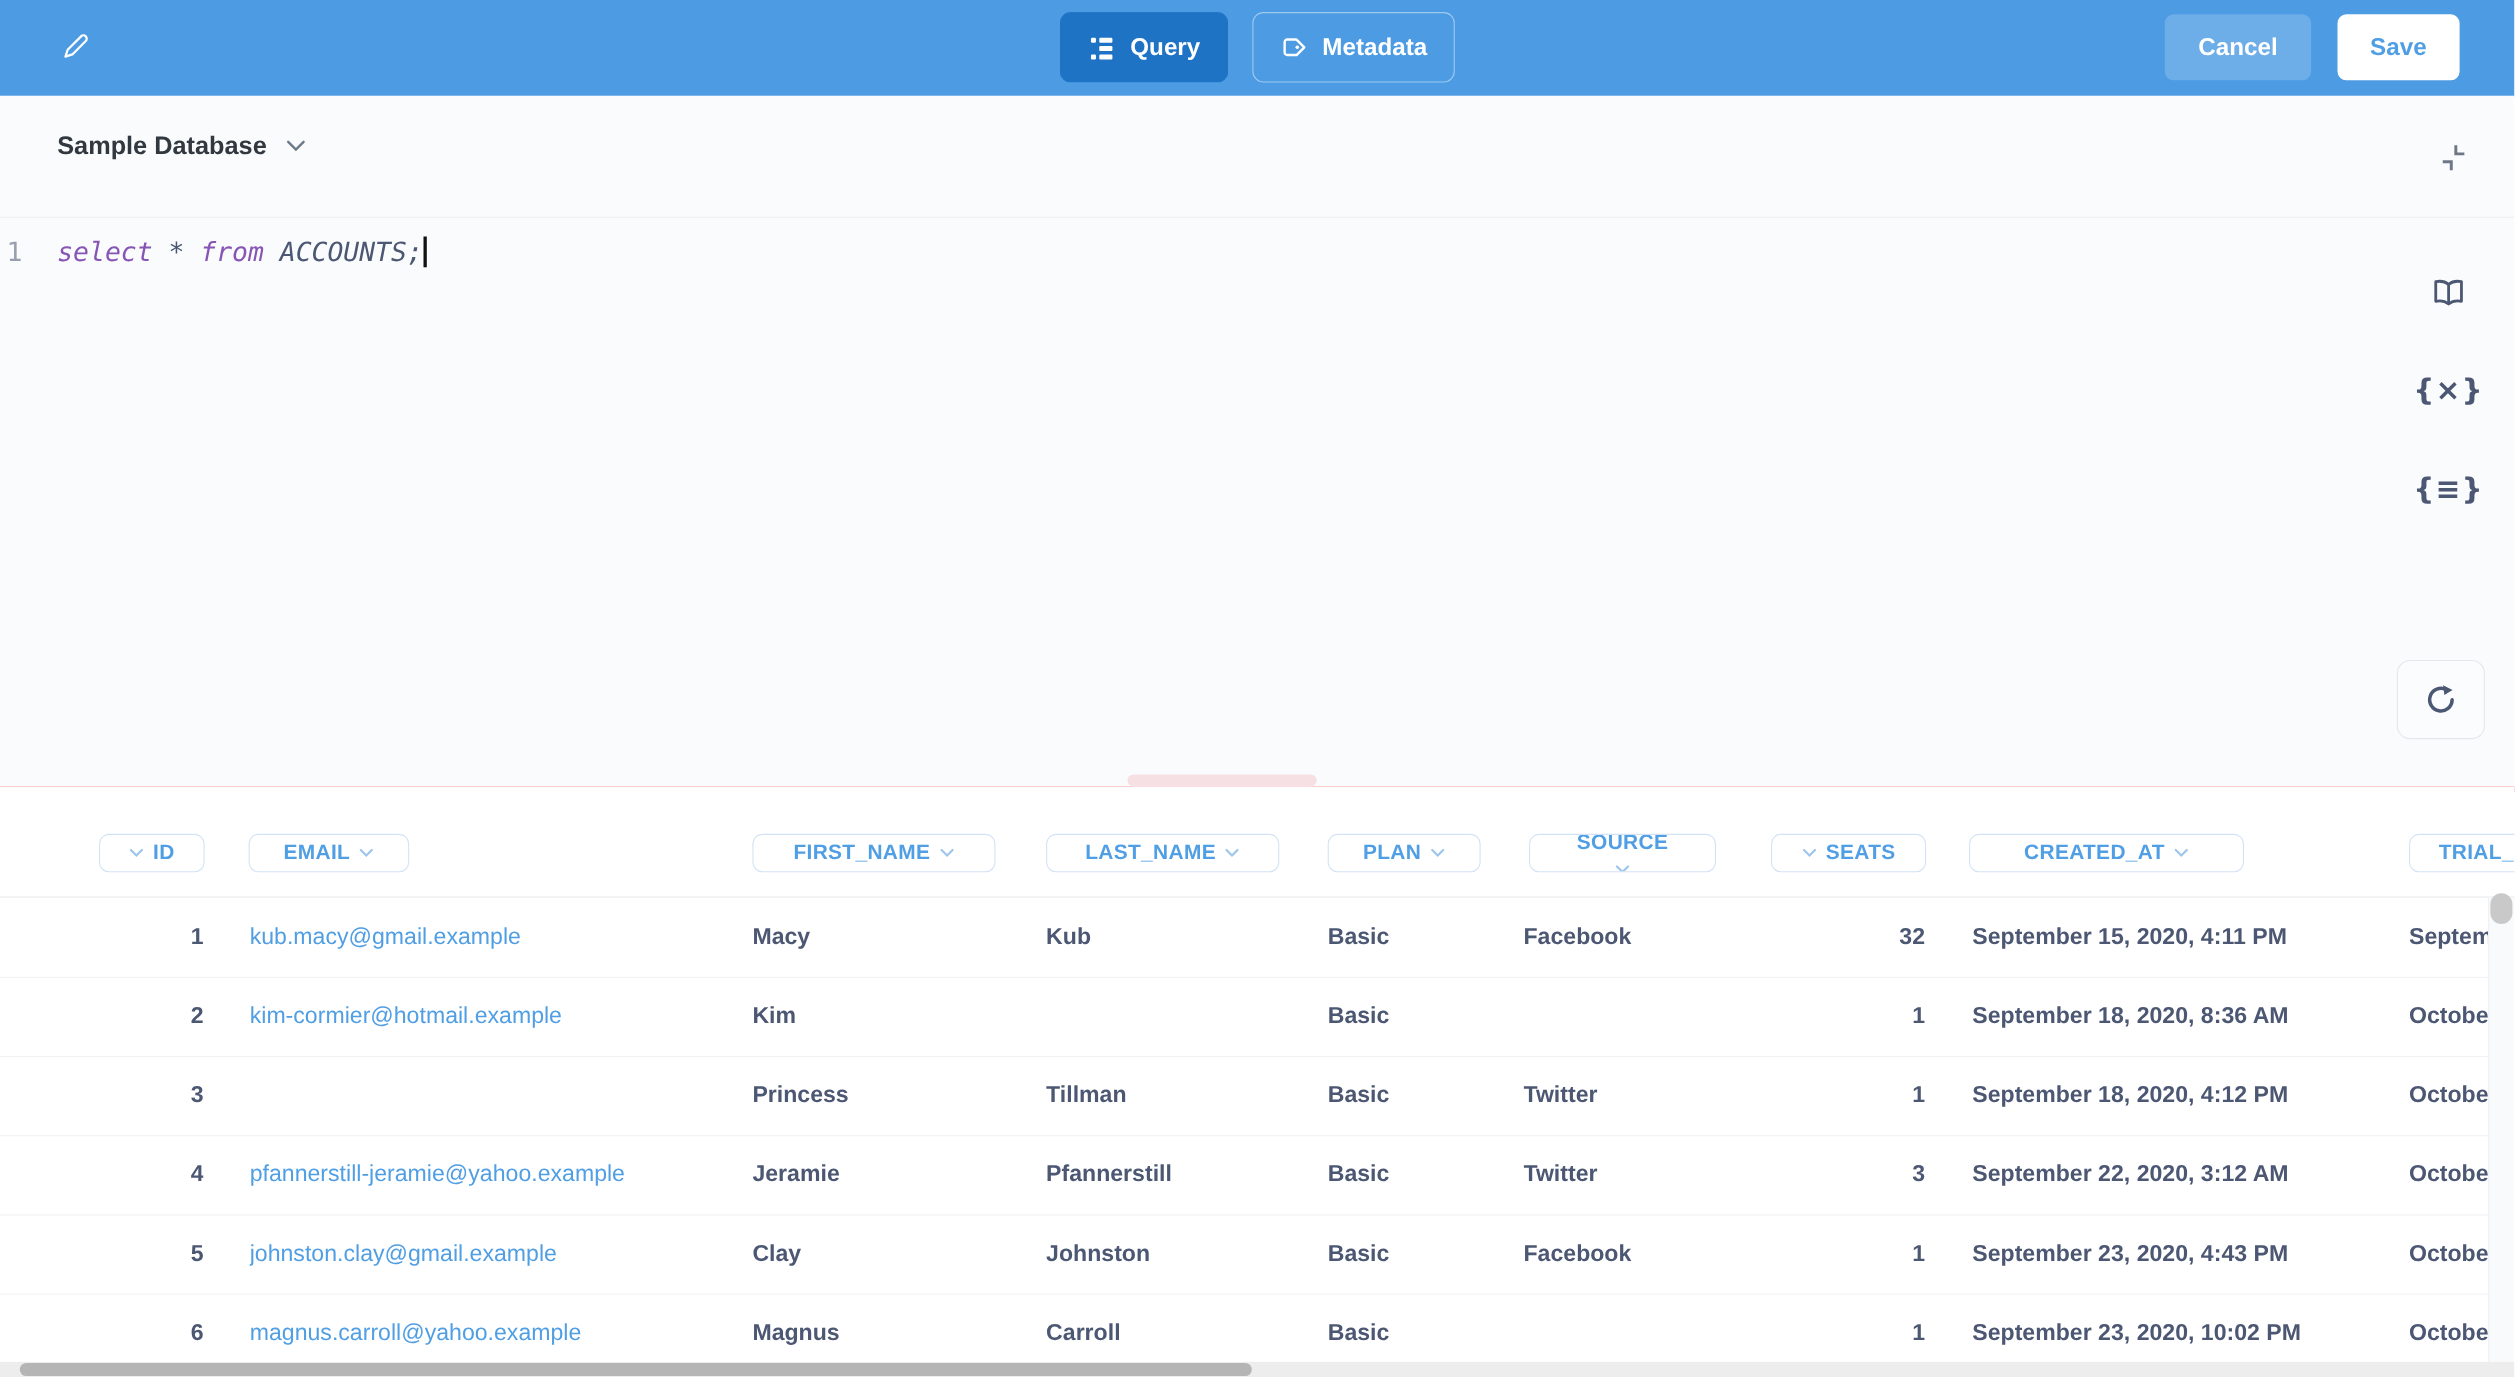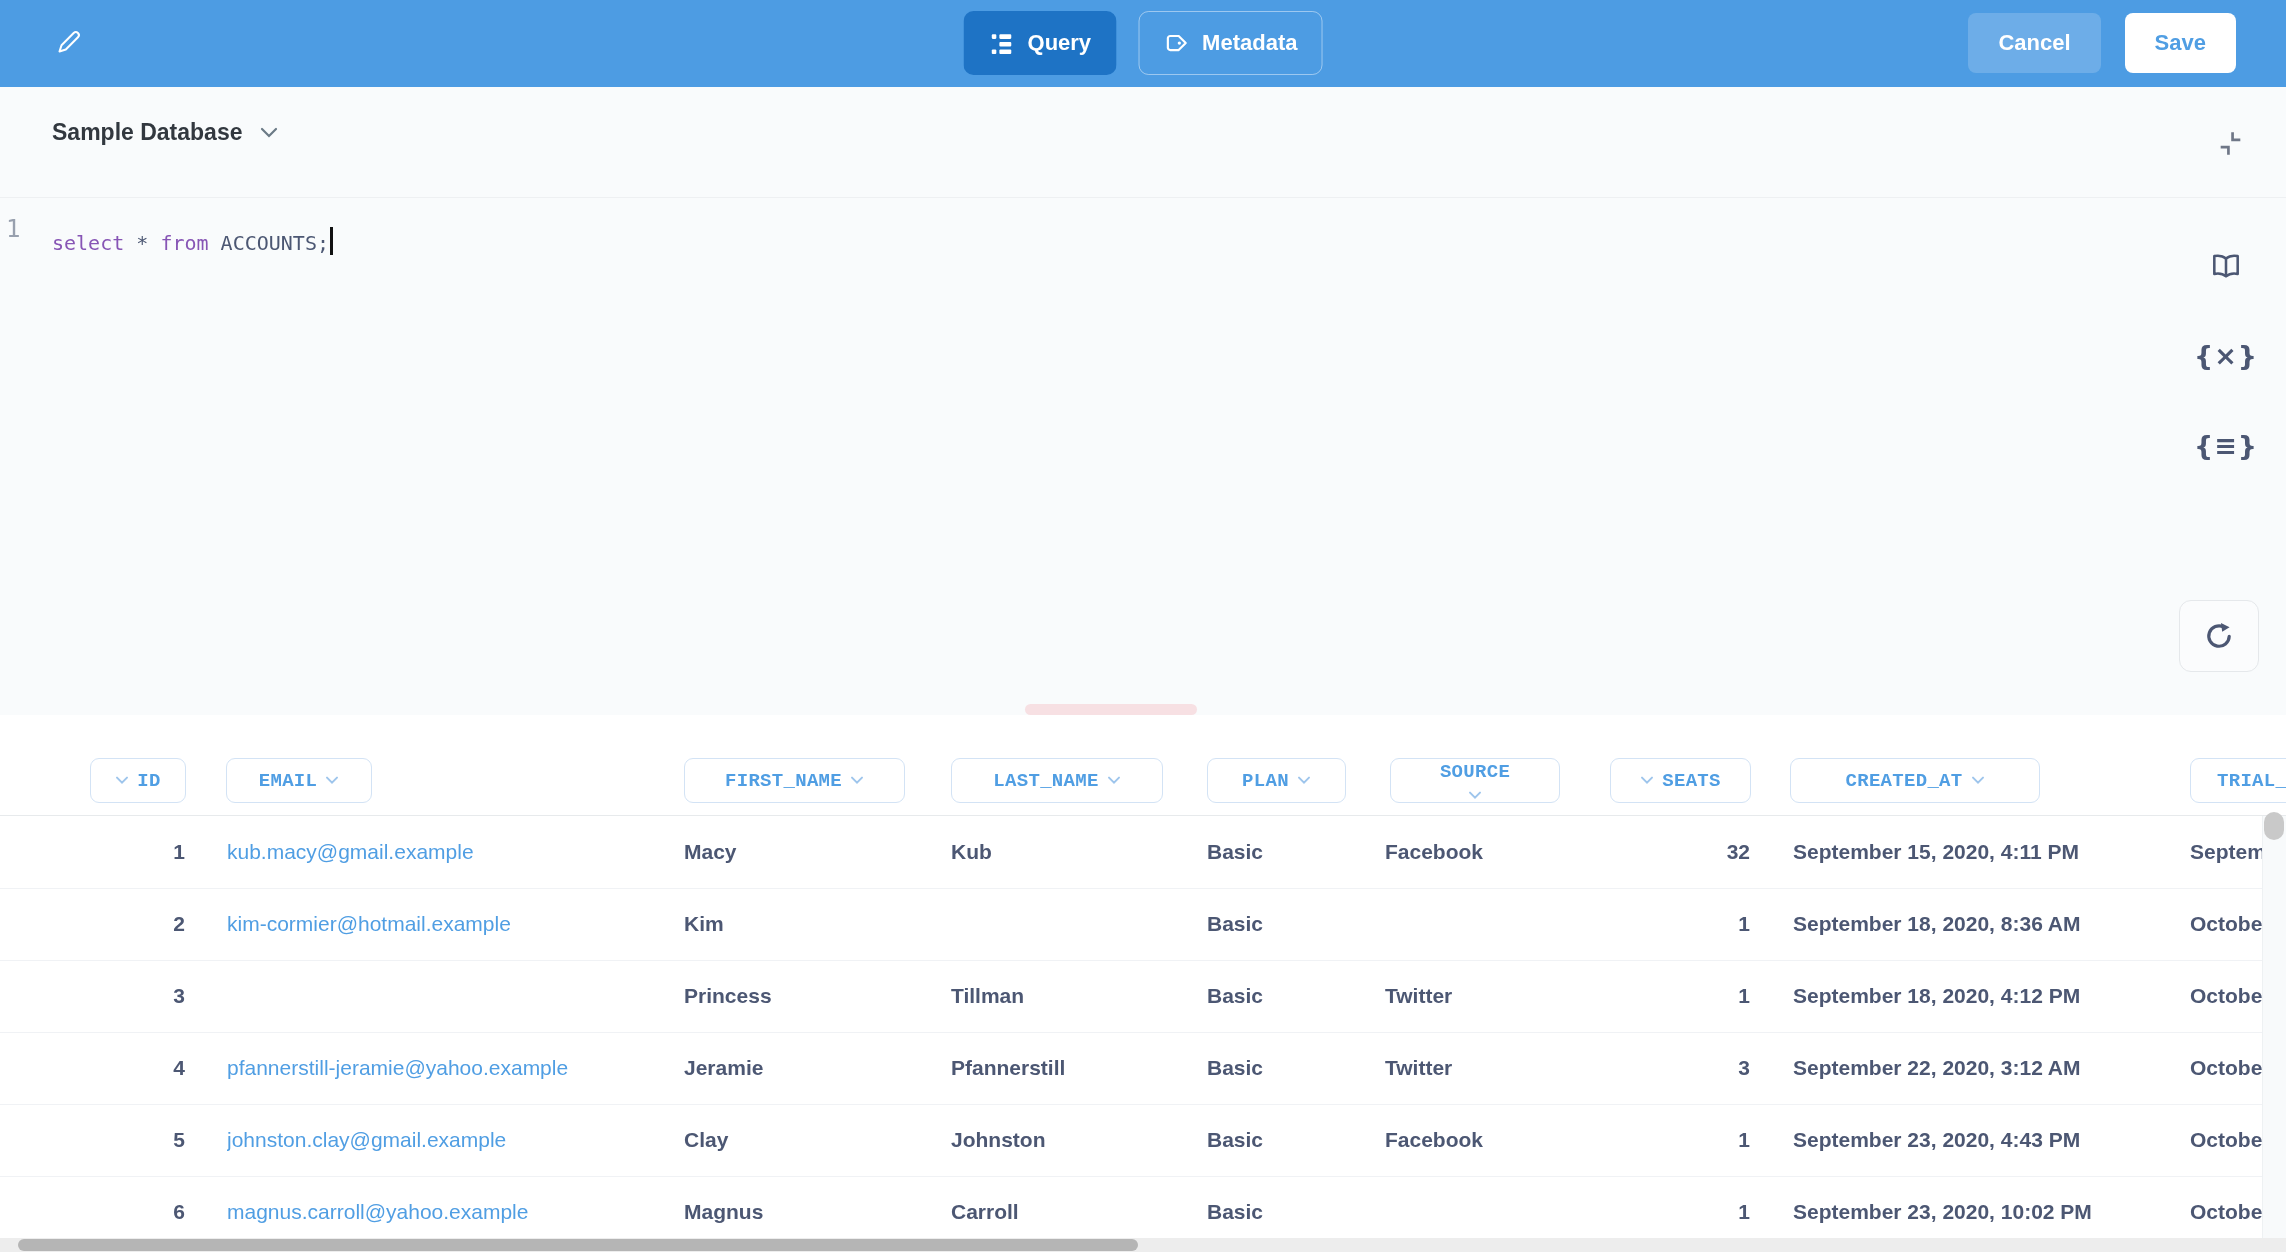--- a/index.html
+++ b/index.html
@@ -27,43 +27,43 @@
           border-bottom:5px solid #ef4444;}
   .db-row{position:absolute;top:0;left:0;right:0;height:110px;border-bottom:1px solid #eef0f2;}
   .db-select{position:absolute;left:52px;top:32px;display:flex;align-items:center;gap:18px;cursor:pointer;}
   .db-name{font-size:23px;font-weight:700;color:#32383f;}
   .collapse-btn{position:absolute;right:38px;top:38px;width:36px;height:36px;display:flex;
           align-items:center;justify-content:center;cursor:pointer;background:none;border:none;}
 
   .code-area{position:absolute;left:0;top:118px;right:120px;height:60px;cursor:text;}
   .line-no{position:absolute;left:6px;top:10px;font-family:"DejaVu Sans Mono",monospace;
           font-size:24px;color:#98a0ae;}
-  .code-line{position:absolute;left:52px;top:22px;font-family:"DejaVu Sans Mono",monospace;
-          font-size:20px;color:#4c5773;white-space:pre;}
+  .code-line{position:absolute;left:52px;top:10px;font-family:"DejaVu Sans Mono",monospace;
+          font-size:24px;color:#4c5773;white-space:pre;font-style:italic;}
   .kw{color:#8755b5;}
   .cursor{display:inline-block;width:3px;height:28px;background:#111;vertical-align:text-bottom;margin-left:1px;}
 
   .side-tools{position:absolute;right:0;top:0;width:120px;height:100%;}
   .tool{position:absolute;left:28px;width:64px;height:44px;display:flex;align-items:center;
         justify-content:center;background:none;border:none;cursor:pointer;color:#4c5773;}
   .tool-book{top:158px;}
   .tool-var{top:246px;}
   .tool-snip{top:336px;}
   .brace-glyph{font-family:"DejaVu Sans",sans-serif;font-size:27px;font-weight:700;color:#4c5773;letter-spacing:1px;}
   .refresh-btn{position:absolute;left:13px;top:513px;width:80px;height:72px;border-radius:12px;
         border:1px solid #e5e8eb;background:#fbfcfd;display:flex;align-items:center;justify-content:center;cursor:pointer;}
 
   .drag-pill{position:absolute;left:1025px;top:617px;width:172px;height:11px;border-radius:6px;
         background:#f7e0e3;cursor:row-resize;}
 
   
   .results{position:absolute;top:715px;left:0;right:0;bottom:0;background:#fff;}
-  .hpill{position:absolute;top:43px;height:45px;border:1px solid #d3e3f5;border-radius:9px;background:#fff;
+  .hpill{position:absolute;top:43px;height:35px;border:1px solid #d3e3f5;border-radius:9px;background:#fff;
          color:#509ee3;font-weight:700;font-size:19px;letter-spacing:.3px;display:flex;align-items:center;
-         justify-content:center;gap:8px;cursor:pointer;box-sizing:border-box;white-space:nowrap;overflow:hidden;font-family:Liberation Mono, monospace;}
+         justify-content:center;gap:8px;cursor:pointer;box-sizing:border-box;white-space:nowrap;overflow:hidden;}
   .hp-id{left:90px;width:96px;}
   .hp-email{left:226px;width:146px;}
   .hp-first{left:684px;width:221px;}
   .hp-last{left:951px;width:212px;}
   .hp-plan{left:1207px;width:139px;}
   .hp-source{left:1390px;width:170px;flex-direction:column;}
   .hp-seats{left:1610px;width:141px;}
   .hp-created{left:1790px;width:250px;}
   .hp-trial{left:2190px;width:240px;justify-content:flex-start;padding-left:26px;}
   .chev{flex:0 0 auto;color:#9ec5ec;display:flex;}

